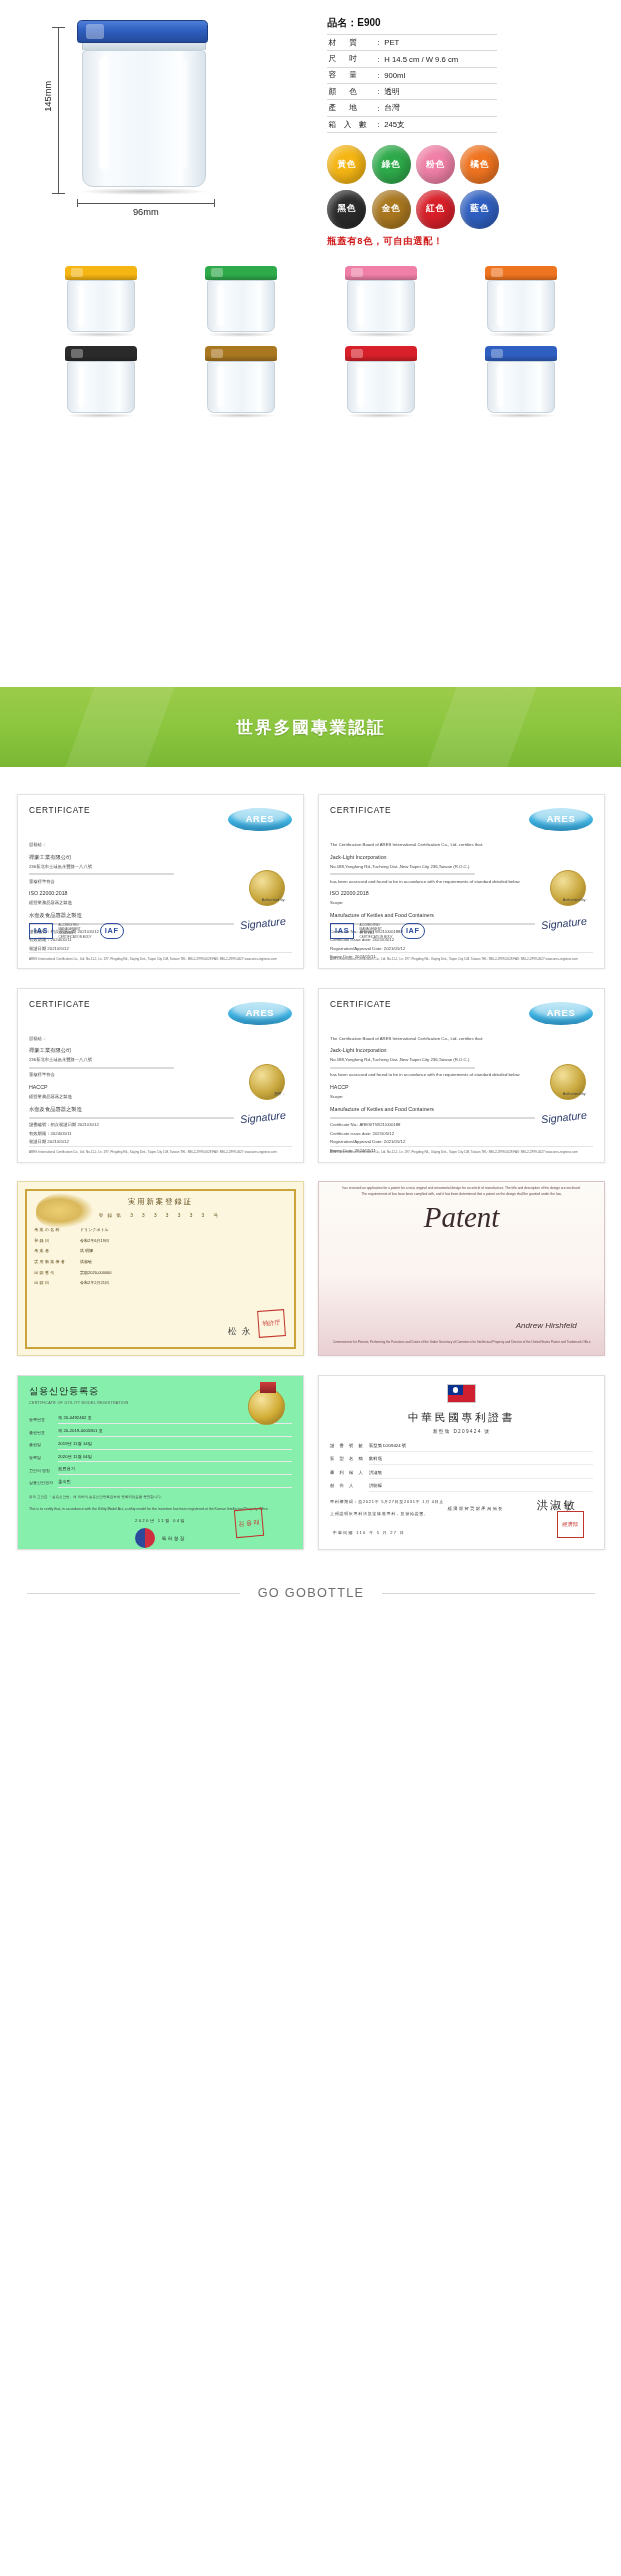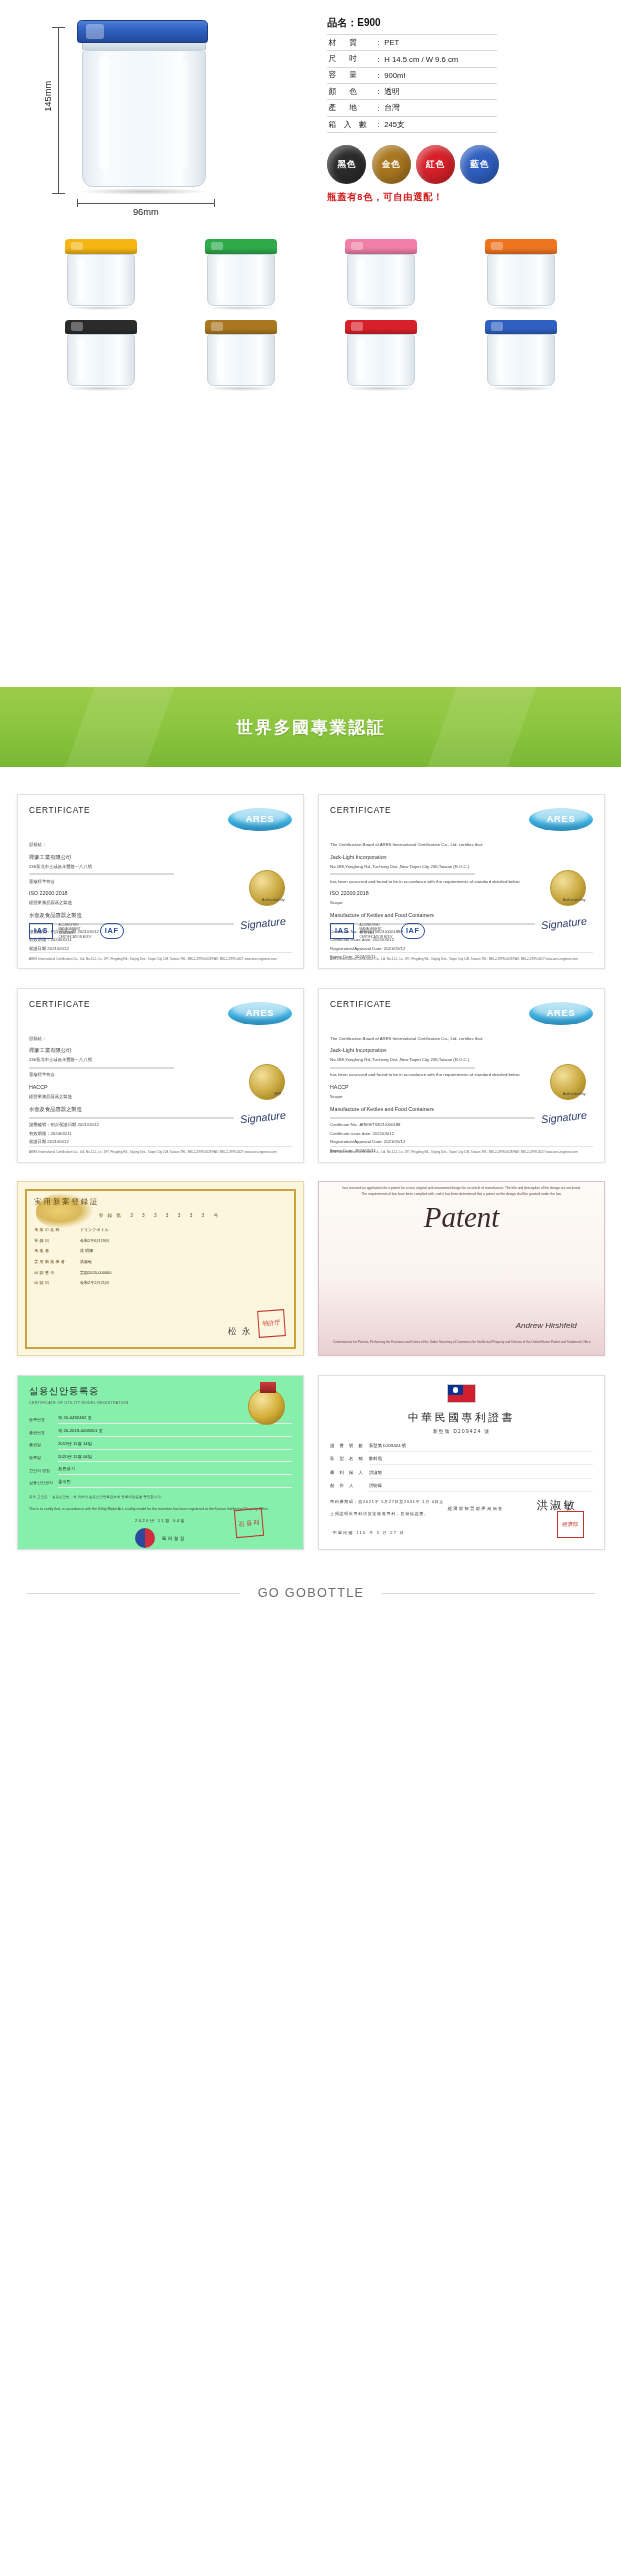--- a/index.html
+++ b/index.html
@@ -312,21 +312,21 @@
     background: #fdf6df;
     border: 0.7px solid #e6d9a8;
     padding: 0;
   }
   .jp-frame {
     position: absolute; inset: 6.7px;
     border: 2px double #caa33a;
   }
   .jp-inner { position: absolute; inset: 14.7px 16px; font-size: 4px; color: #4a3c16; }
   .jp-title {
-    text-align: left; font-size: 7.3px; color: #5b4715; letter-spacing: 2px; margin-bottom: 4px;
+    text-align: center; font-size: 7.3px; color: #5b4715; letter-spacing: 2px; margin-bottom: 4px;
   }
   .jp-sub { text-align:center; font-size: 4.7px; letter-spacing: 4px; color:#6a5620; margin-bottom: 8px; }
   .jp-row { display:flex; gap: 6.7px; margin: 4.7px 0; }
   .jp-k { width: 39px; font-size: 4px; color:#5b4715; letter-spacing: 1.3px; }
   .jp-v { flex: 1; font-size: 4px; color:#3d3110; }
   .jp-phoenix {
     position:absolute; left: 17.3px; top: 10.7px; width: 57px; height: 35px;
     background: radial-gradient(ellipse at 40% 50%, #e8c34f 0%, #cda42f 45%, rgba(205,164,47,0) 72%);
     border-radius: 50% 50% 40% 40%;
     opacity: .75;
@@ -496,20 +496,34 @@
             <tr>
               <td class="k">箱 入 數</td>
               <td class="sep">:</td>
               <td class="v">245支</td>
             </tr>
           </tbody>
         </table>
 
         <div class="dots-wrap">
           <div class="dot-row">
+            <div class="dot" style="background: rgb(245, 181, 19);">
+                <span>黃色</span>
+              </div>
+            <div class="dot" style="background: rgb(46, 170, 74);">
+                <span>綠色</span>
+              </div>
+            <div class="dot" style="background: rgb(239, 127, 166);">
+                <span>粉色</span>
+              </div>
+            <div class="dot" style="background: rgb(239, 116, 32);">
+                <span>橘色</span>
+              </div>
+          </div>
+          <div class="dot-row">
             <div class="dot" style="background: rgb(43, 43, 43);">
                 <span>黑色</span>
               </div>
             <div class="dot" style="background: rgb(169, 119, 31);">
                 <span>金色</span>
               </div>
             <div class="dot" style="background: rgb(216, 32, 42); font-family: Liberation Serif, serif;">
                 <span>紅色</span>
               </div>
             <div class="dot" style="background: rgb(47, 95, 192);">

